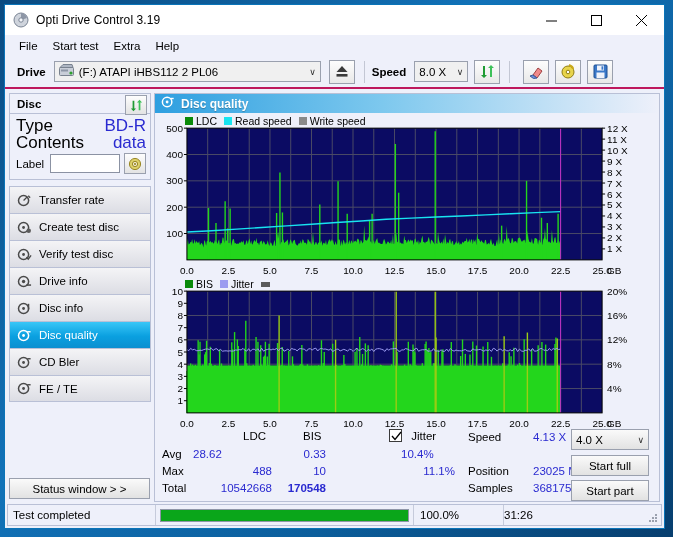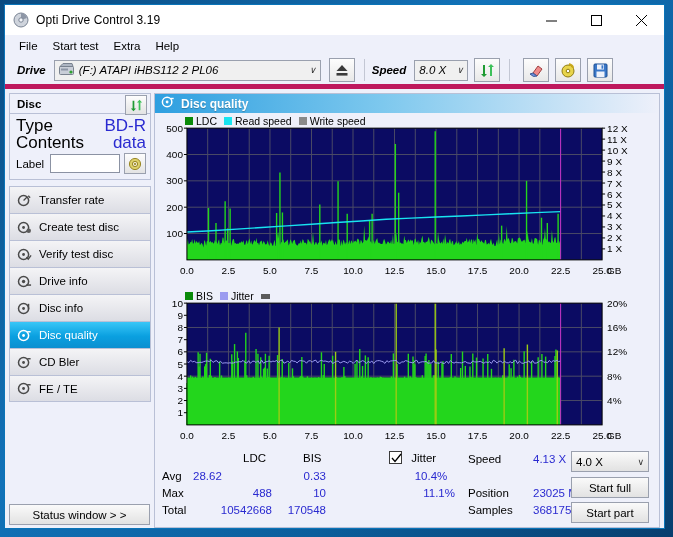--- a/index.html
+++ b/index.html
@@ -56,22 +56,21 @@
     font-size: 11.5px; color: #000;
     padding: 2px 7px; margin-right: 1px;
   }
 
   
   #toolbar {
     height: 33px; flex: none;
     background: #eef0fa;
     display: flex; align-items: center;
     padding: 0 6px;
-    border-bottom: 5px solid #be185d;
-    font-style: italic;
+    border-bottom: 2px solid #be185d;
   }
   .tb-label { font-size: 11.5px; font-weight: bold; color:#000; margin: 0 8px 0 6px; }
   .combo {
     height: 21px;
     background: #f0f0f0;
     border: 1px solid #9aa0ae;
     display: flex; align-items: center;
     font-size: 11.5px; color: #000;
     padding: 0 4px;
     position: relative;
@@ -1069,43 +1068,61 @@
         <div class="cell k" style="left:7px;top:21px;">Avg</div>
         <div class="cell k" style="left:7px;top:38px;">Max</div>
         <div class="cell k" style="left:7px;top:55px;">Total</div>
 
         <div class="cell v" style="left:38px;top:21px;width:62px;text-align:left;">28.62</div>
         <div class="cell v" style="left:55px;top:38px;width:62px;text-align:right;">488</div>
         <div class="cell v" style="left:20px;top:55px;width:97px;text-align:right;">10542668</div>
 
         <div class="cell v" style="left:124px;top:21px;width:47px;text-align:right;">0.33</div>
         <div class="cell v" style="left:124px;top:38px;width:47px;text-align:right;">10</div>
-        <div class="cell v" style="left:118px;top:55px;width:53px;text-align:right;">170548</div>
+        <div class="cell v" style="left:118px;top:55px;width:53px;text-align:right;font-weight:bold;">170548</div>
 
         <div class="cell" style="left:234px;top:2px;">
           <span class="chk">
             <svg width="11" height="11" viewBox="0 0 11 11">
                 <path d="M1 5 L4 8.5 L10 1" stroke="#000" stroke-width="1.3" fill="none"></path>
               </svg>
           </span>
           <span class="k" style="margin-left:6px;vertical-align:middle;">Jitter</span>
         </div>
-        <div class="cell v" style="left:252px;top:21px;width:48px;text-align:center;">10.4%</div>
+        <div class="cell v" style="left:246px;top:21px;width:48px;text-align:left;">10.4%</div>
         <div class="cell v" style="left:252px;top:38px;width:48px;text-align:right;">11.1%</div>
 
         <div class="cell k" style="left:313px;top:4px;">Speed</div>
         <div class="cell v" style="left:378px;top:4px;">4.13 X</div>
         <div class="cell k" style="left:313px;top:38px;">Position</div>
         <div class="cell v" style="left:378px;top:38px;">23025 MB</div>
         <div class="cell k" style="left:313px;top:55px;">Samples</div>
         <div class="cell v" style="left:378px;top:55px;">368175</div>
 
         <div class="combo actbtn" style="left:416px;top:2px;width:78px;height:21px;background:linear-gradient(#fafafa,#e2e2e2);justify-content:flex-start;padding:0 4px;">
           <span>4.0 X</span>
           <span class="caret">∨</span>
         </div>
         <div class="actbtn" style="left:416px;top:28px;width:78px;height:21px;">Start full</div>
         <div class="actbtn" style="left:416px;top:53px;width:78px;height:21px;">Start part</div>
       </div>
     </div>
   </div>
 
+  <div id="statusbar">
+    <div id="sb-text">Test completed</div>
+    <div id="sb-prog" class="seg">
+      <div class="progouter">
+          <div class="proginner" id="prog-fill" style="width: 100%;"></div>
+        </div>
+    </div>
+    <div id="sb-pct" class="seg">100.0%</div>
+    <div id="sb-time" class="seg">31:26</div>
+    <div class="grip">
+      <i style="left:7px;top:7px"></i>
+        <i style="left:4px;top:7px"></i>
+        <i style="left:7px;top:4px"></i>
+      <i style="left:1px;top:7px"></i>
+        <i style="left:4px;top:4px"></i>
+        <i style="left:7px;top:1px"></i>
+    </div>
+  </div>
 </div>
 
 </body></html>

